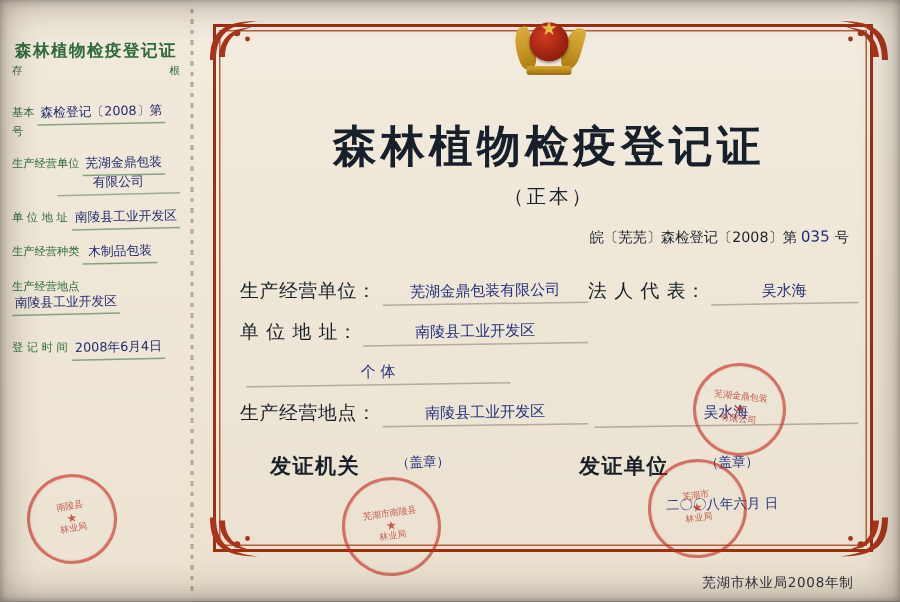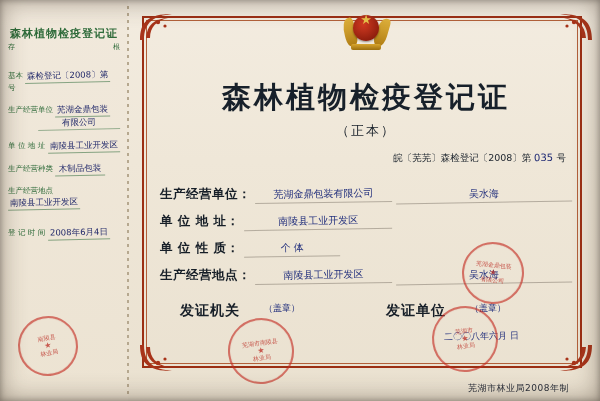--- a/index.html
+++ b/index.html
@@ -193,21 +193,21 @@
     align-items: flex-end;
   }
   .fcell { display: flex; align-items: flex-end; }
   .fcell.left  { width: 232px; }
   .fcell.right { width: 180px; }
   .flabel {
     font-size: 12.5px;
     color: #171f28;
     letter-spacing: 0.5px;
     white-space: nowrap;
-    font-weight: 700;
+    font-weight: 400;
   }
   .fvalue {
     flex: 1;
     margin-left: 4px;
     border-bottom: 1px solid rgba(60,50,40,0.32);
     font-size: 10px;
     color: #23307d;
     text-align: center;
     padding-bottom: 1px;
     white-space: nowrap;
@@ -384,34 +384,34 @@
     </div>
 
     <div class="fields">
 
       <div class="frow">
         <div class="fcell left">
           <span class="flabel">生产经营单位：</span>
           <span class="fvalue">芜湖金鼎包装有限公司</span>
         </div>
         <div class="fcell right">
+          <span class="flabel">法 人 代 表：</span>
           <span class="fvalue">吴水海</span>
         </div>
       </div>
 
       <div class="frow">
         <div class="fcell left">
           <span class="flabel">单 位 地 址：</span>
           <span class="fvalue">南陵县工业开发区</span>
         </div>
       </div>
 
       <div class="frow">
         <div class="fcell right">
-          <span class="flabel">单 位 性 质：</span>
           <span class="fvalue">个 体</span>
         </div>
       </div>
 
       <div class="frow">
         <div class="fcell left">
           <span class="flabel">生产经营地点：</span>
           <span class="fvalue">南陵县工业开发区</span>
         </div>
         <div class="fcell right">

